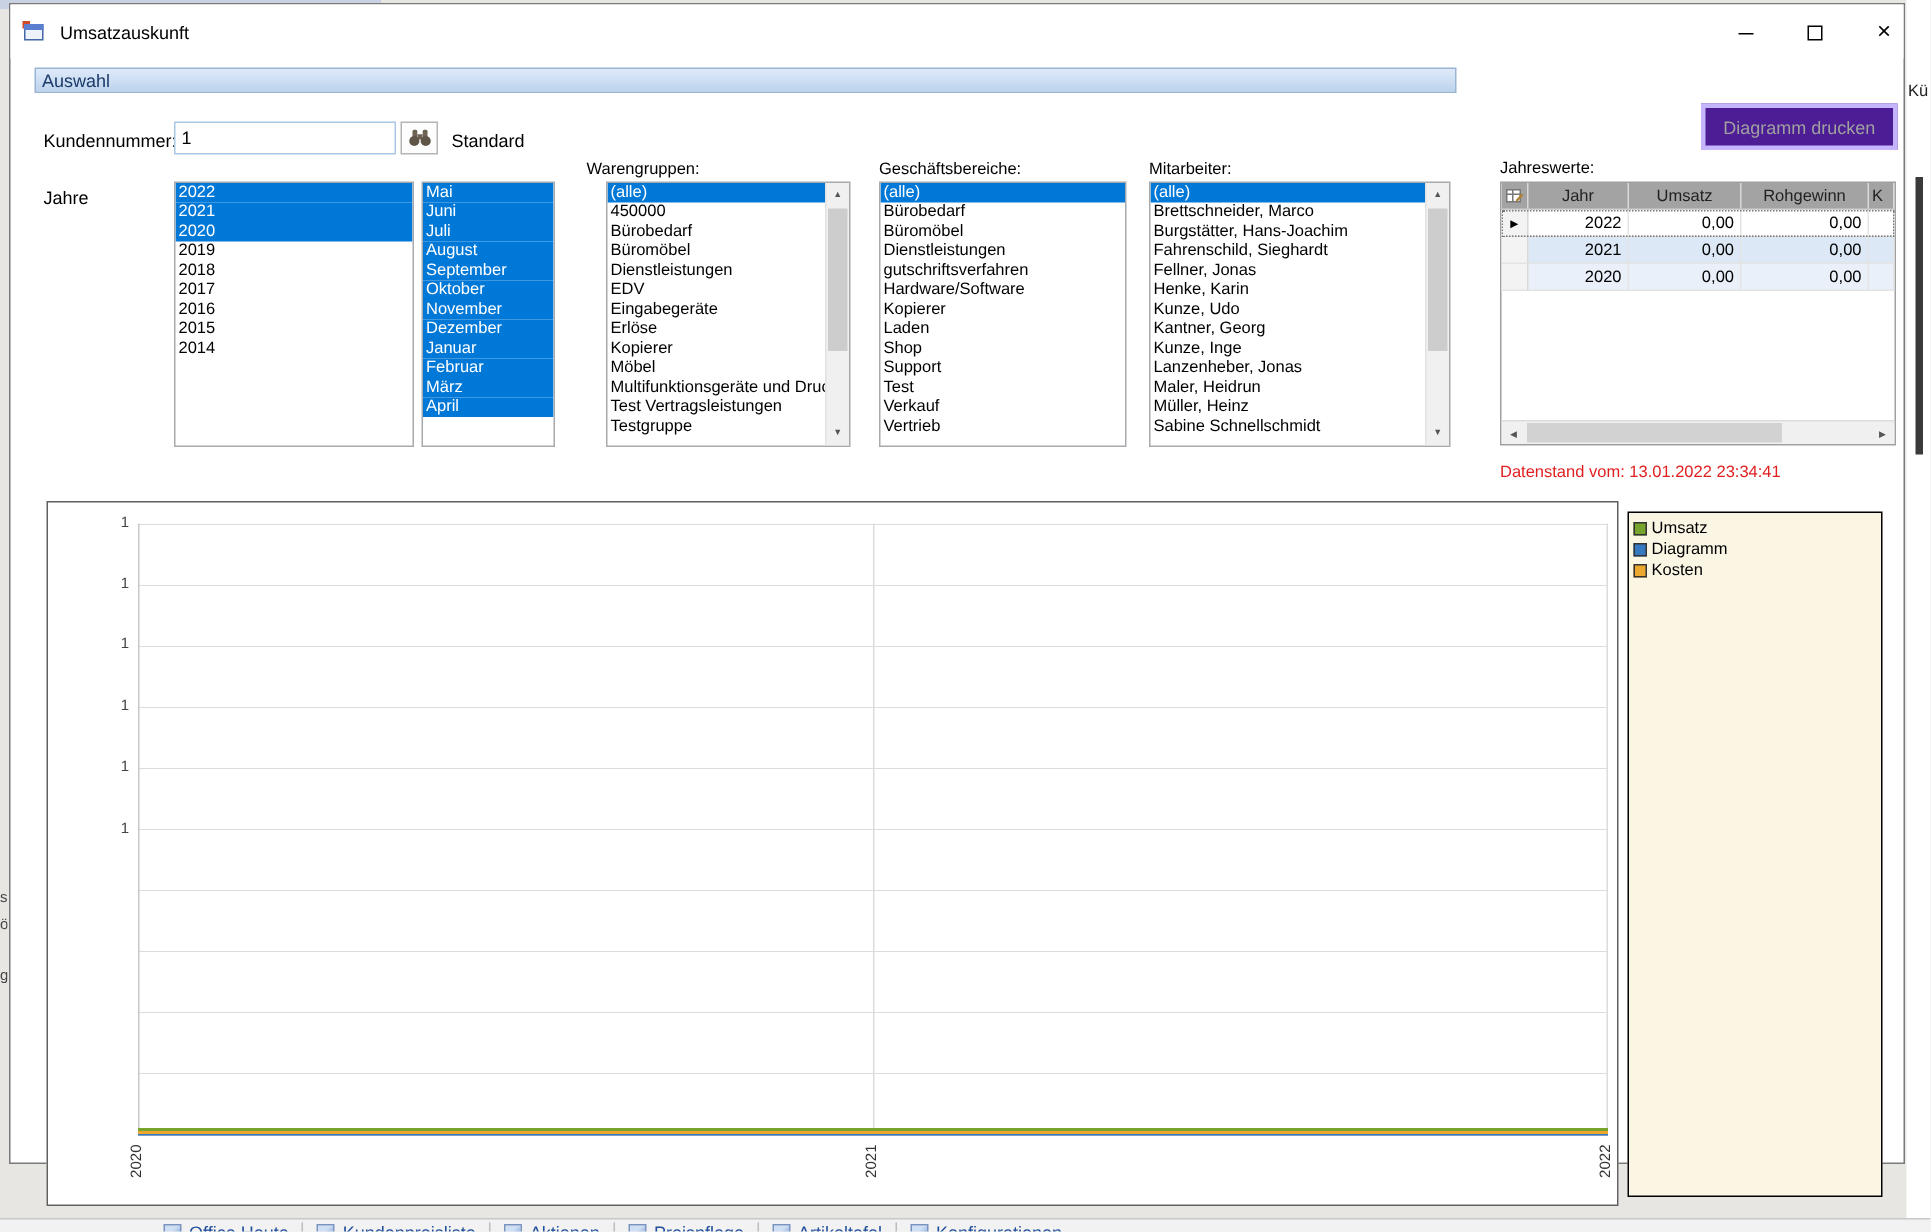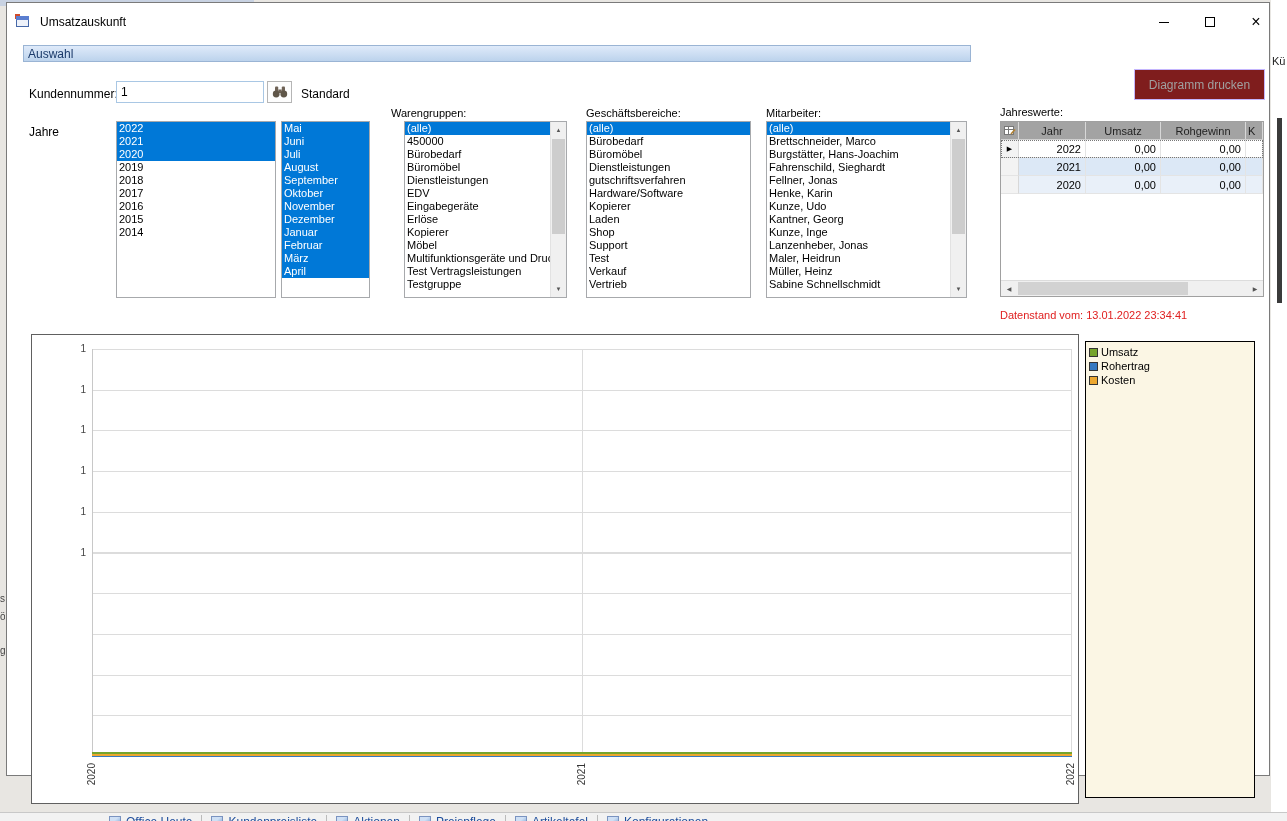--- a/index.html
+++ b/index.html
@@ -45,21 +45,21 @@
   .lbl-standard { left: 294px; top: 84px; }
   .lbl-jahre { left: 22px; top: 122px; }
   .lbl-sm { font-size: 11px; }
   .lbl-waren { left: 384px; top: 104px; }
   .lbl-gesch { left: 579px; top: 104px; }
   .lbl-mit { left: 759px; top: 104px; }
   .lbl-jahreswerte { left: 993px; top: 103px; }
 
   .kundennr-input { position: absolute; left: 109px; top: 78px; width: 148px; height: 22px; border: 1px solid #a9c7e4; font-size: 12px; padding: 0 4px; font-family: "Liberation Sans", sans-serif; }
   .binocular-btn { position: absolute; left: 260px; top: 78px; width: 25px; height: 22px; border: 1px solid #b5b5b5; background: #fdfdfd; display: flex; align-items: center; justify-content: center; cursor: pointer; }
-  .print-btn { position: absolute; left: 1127px; top: 66px; width: 131px; height: 31px; background: #7f1d1d; border: 1px solid #c4b5fd; color: #a0a0a0; font-size: 12px; display: flex; align-items: center; justify-content: center; cursor: pointer; }
+  .print-btn { position: absolute; left: 1127px; top: 66px; width: 131px; height: 31px; background: #4c1d95; border: 3px solid #c4b5fd; color: #a0a0a0; font-size: 12px; display: flex; align-items: center; justify-content: center; cursor: pointer; }
 
   
   .lb { position: absolute; top: 118px; height: 177px; background: #fff; border: 1px solid #a7a9ac; overflow: hidden; }
   .lb ul { list-style: none; }
   .lb li { height: 13px; line-height: 13px; font-size: 11px; padding: 0 2px; white-space: nowrap; overflow: hidden; color: #000; cursor: default; }
   .lb li.sel { background: #0078d7; color: #fff; }
   .lb-years { left: 109px; width: 160px; }
   .lb-months { left: 274px; width: 89px; }
   .lb-waren { left: 397px; width: 163px; }
   .lb-gesch { left: 579px; width: 165px; }
@@ -394,21 +394,21 @@
 
     <div class="legend">
 
         <div class="legend-item">
           <span class="swatch" style="background: rgb(118, 164, 44);"></span>
           <span>Umsatz</span>
         </div>
 
         <div class="legend-item">
           <span class="swatch" style="background: rgb(53, 121, 192);"></span>
-          <span>Rohertrag</span>
+          <span>Diagramm</span>
         </div>
 
         <div class="legend-item">
           <span class="swatch" style="background: rgb(236, 167, 47);"></span>
           <span>Kosten</span>
         </div>
       </div>
 
   </div>
 </div>

